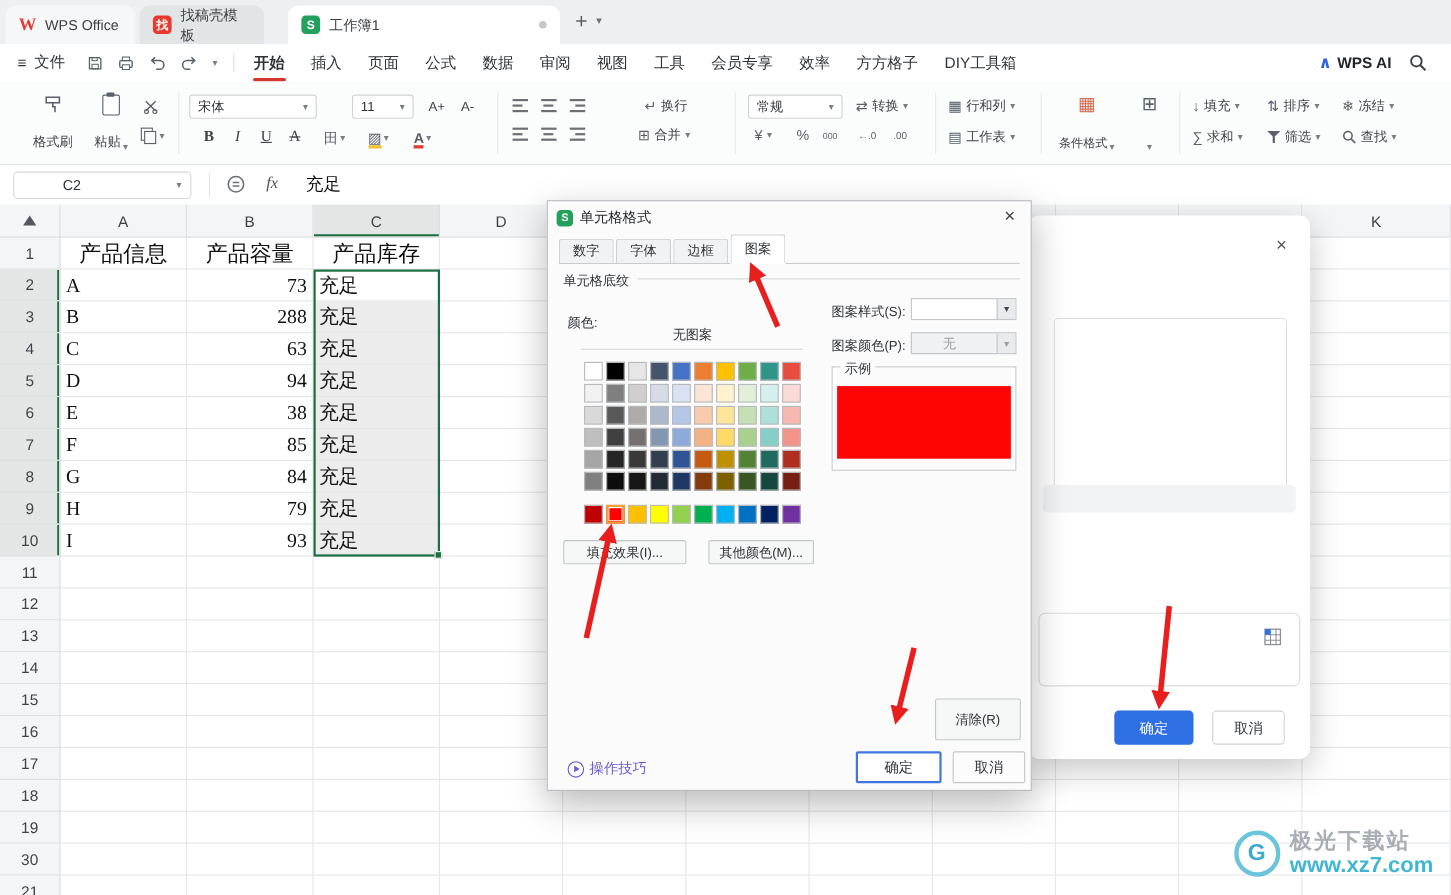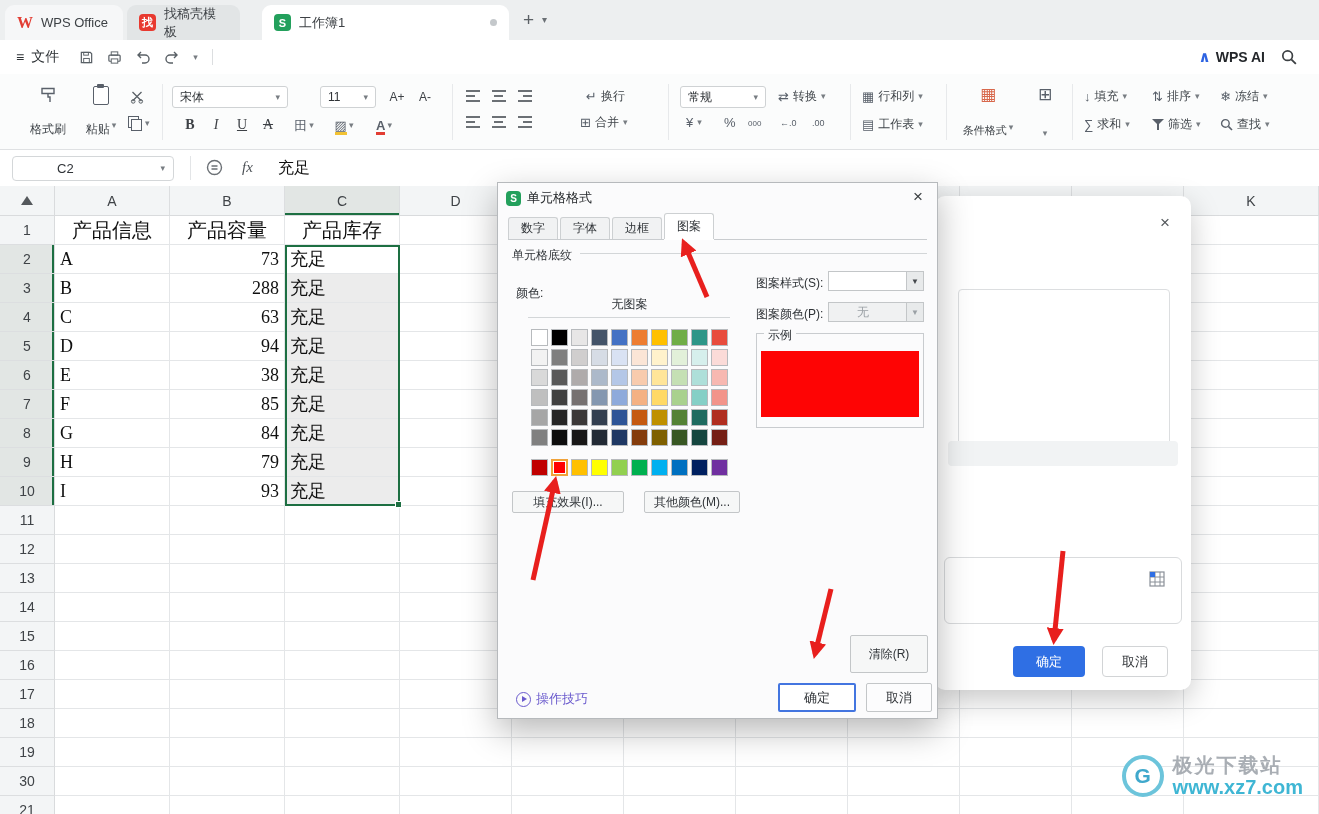--- a/index.html
+++ b/index.html
@@ -31,21 +31,21 @@
 .menu-item.active{font-weight:bold;}
 .menu-item.active::after{content:"";position:absolute;left:11px;right:11px;bottom:0;height:3px;background:#d5372c;border-radius:2px;}
 #menubar-right{margin-left:auto;display:flex;align-items:center;gap:16px;padding-right:22px;}
 .wpsai{display:flex;align-items:center;gap:5px;font-size:14px;font-weight:bold;color:#23262a;}
 .wpsai .lam{color:#2d63e2;font-size:15px;font-weight:bold;}
 
 
 #ribbon{position:absolute;top:74px;left:0;width:100%;height:76px;background:#fbfcfc;border-bottom:1px solid #dfe1e3;font-size:12px;color:#3f4449;}
 .rsep{position:absolute;top:10px;width:1px;height:56px;background:#e7e9eb;}
 .rtall{position:absolute;height:56px;display:flex;flex-direction:column;align-items:center;justify-content:space-between;padding:2px 0;}
-.rtall .rlab{display:flex;align-items:flex-start;gap:2px;font-size:12px;white-space:nowrap;}
+.rtall .rlab{display:flex;align-items:flex-end;gap:2px;font-size:12px;white-space:nowrap;}
 .combo{position:absolute;height:22px;border:1px solid #cfd2d4;border-radius:3px;background:#fff;display:flex;align-items:center;padding:0 7px;font-size:12px;color:#2f3337;}
 .combo .car{margin-left:auto;}
 .car{font-size:9px;color:#787d82;line-height:1;}
 .rbtn{position:absolute;height:22px;display:flex;align-items:center;justify-content:center;gap:2px;color:#3d4146;border-radius:3px;}
 .rgi{position:absolute;display:flex;align-items:center;gap:4px;font-size:12px;white-space:nowrap;}
 .gi{font-size:13px;color:#59606a;line-height:1;}
 .gi.big{font-size:17px;}
 .gi.warm{color:#d8684c;}
 .bold-b{font-family:"Liberation Serif",serif;font-weight:bold;font-size:14px;}
 .ital-i{font-family:"Liberation Serif",serif;font-style:italic;font-size:14px;}
@@ -180,20 +180,34 @@
         </svg>
       <svg width="16" height="14" viewBox="0 0 16 14">
           <path d="M6 2 L3 5 L6 8 M3 5 h7a4 4 0 0 1 0 8 h-3" fill="none" stroke="#596066" stroke-width="1.4"></path>
         </svg>
       <svg width="16" height="14" viewBox="0 0 16 14">
           <path d="M10 2 L13 5 L10 8 M13 5 h-7a4 4 0 0 0 0 8 h3" fill="none" stroke="#596066" stroke-width="1.4"></path>
         </svg>
       <span class="car">▾</span>
     </div>
     <div class="vdiv"></div>
+    <div id="menu-items">
+        <div class="menu-item active">开始</div>
+        <div class="menu-item">插入</div>
+        <div class="menu-item">页面</div>
+        <div class="menu-item">公式</div>
+        <div class="menu-item">数据</div>
+        <div class="menu-item">审阅</div>
+        <div class="menu-item">视图</div>
+        <div class="menu-item">工具</div>
+        <div class="menu-item">会员专享</div>
+        <div class="menu-item">效率</div>
+        <div class="menu-item">方方格子</div>
+        <div class="menu-item">DIY工具箱</div>
+      </div>
     <div id="menubar-right">
       <div class="wpsai">
         <span class="lam">∧</span>
         <span>WPS AI</span>
       </div>
       <svg width="16" height="16" viewBox="0 0 14 14">
           <circle cx="5.8" cy="5.8" r="4.2" fill="none" stroke="#3c4043" stroke-width="1.5"></circle>
           <path d="M9 9 L13 13" stroke="#3c4043" stroke-width="1.6"></path>
         </svg>
     </div>

